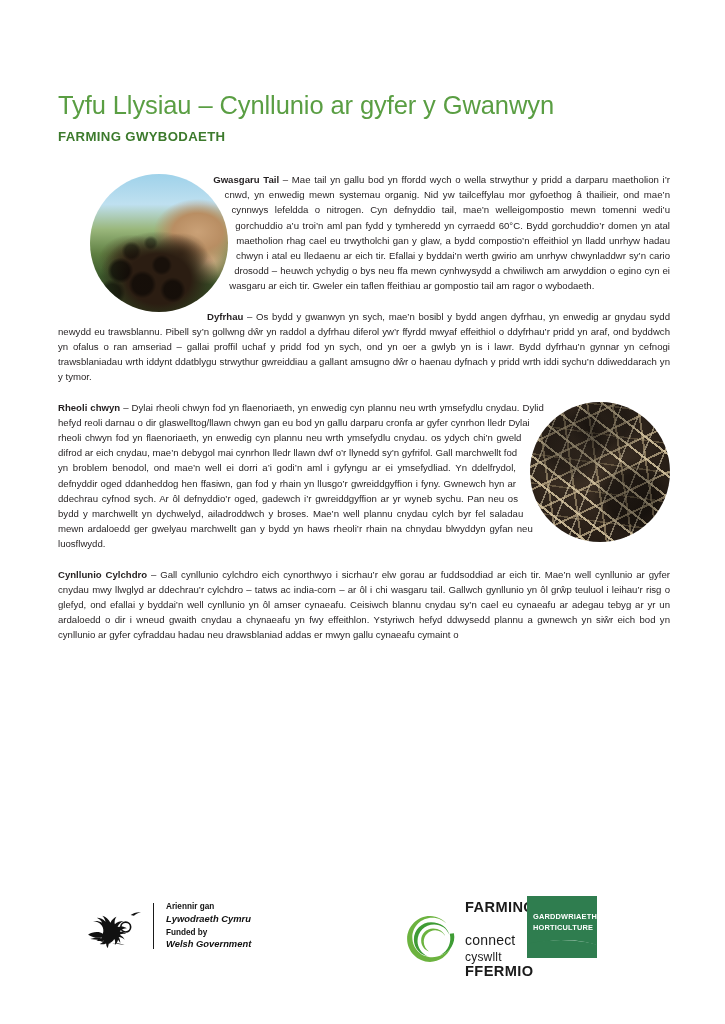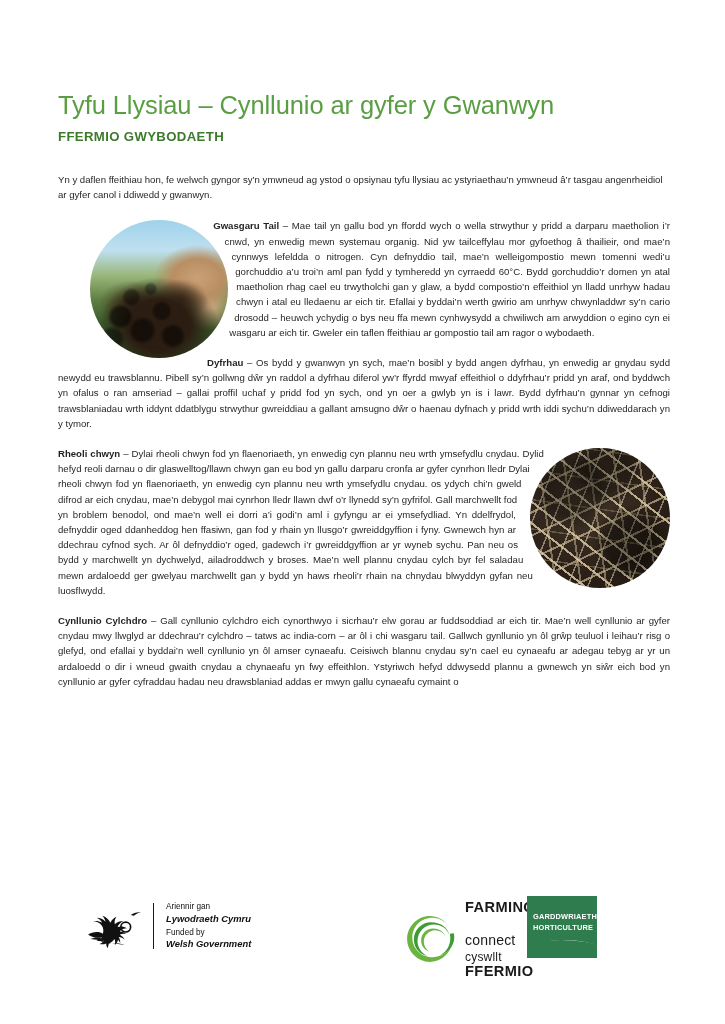--- a/index.html
+++ b/index.html
@@ -161,21 +161,21 @@
     width: 1px;
     height: 46px;
     background: #1a1a1a;
   }
   .wg-text {
     font-size: 8.2px;
     line-height: 10.6px;
     color: #111111;
     padding-left: 3px;
   }
-  .wg-text .light { font-weight: 400; }
+  .wg-text .light { font-weight: 700; }
   .wg-text .bold  { font-weight: bold; font-size: 9.4px; line-height: 12px; font-style: italic; }
   .wg-text .gap   { height: 3px; }
 
   .fc-logo {
     position: absolute;
     left: 404px;
     top: 10px;
     display: flex;
     align-items: center;
     gap: 9px;
@@ -237,26 +237,25 @@
     letter-spacing: .2px;
   }
 </style>
 </head>
 <body>
 
 <div class="page">
 
   <div class="header">
     <h1 class="doc-title">Tyfu Llysiau – Cynllunio ar gyfer y Gwanwyn</h1>
-    <div class="doc-subtitle">FFERMIO GWYBODAETH</div>
+    <div class="doc-subtitle">FARMING GWYBODAETH</div>
   </div>
 
   <div class="content">
 
-    <p class="intro">Yn y daflen ffeithiau hon, fe welwch gyngor sy’n ymwneud ag ystod o opsiynau tyfu llysiau ac ystyriaethau’n ymwneud â’r tasgau angenrheidiol ar gyfer canol i ddiwedd y gwanwyn.</p>
 
     <div class="para-block">
       <div class="photo photo-left img-soil"></div>
       <p><span class="sec-label">Gwasgaru Tail</span><span> – </span><span>Mae tail yn gallu bod yn ffordd wych o wella strwythur y pridd a darparu maetholion i’r cnwd, yn enwedig mewn systemau organig. Nid yw tailceffylau mor gyfoethog â thailieir, ond mae’n cynnwys lefeldda o nitrogen. Cyn defnyddio tail, mae’n welleigompostio mewn tomenni wedi’u gorchuddio a’u troi’n aml pan fydd y tymheredd yn cyrraedd 60°C. Bydd gorchuddio’r domen yn atal maetholion rhag cael eu trwytholchi gan y glaw, a bydd compostio’n effeithiol yn lladd unrhyw hadau chwyn i atal eu lledaenu ar eich tir. Efallai y byddai’n werth gwirio am unrhyw chwynladdwr sy’n cario drosodd – heuwch ychydig o bys neu ffa mewn cynhwysydd a chwiliwch am arwyddion o egino cyn ei wasgaru ar eich tir. Gweler ein taflen ffeithiau ar gompostio tail am ragor o wybodaeth.</span></p>
     </div>
 
     <div class="para-block">
       <p><span class="sec-label">Dyfrhau</span><span> – </span><span>Os bydd y gwanwyn yn sych, mae’n bosibl y bydd angen dyfrhau, yn enwedig ar gnydau sydd newydd eu trawsblannu. Pibell sy’n gollwng dŵr yn raddol a dyfrhau diferol yw’r ffyrdd mwyaf effeithiol o ddyfrhau’r pridd yn araf, ond byddwch yn ofalus o ran amseriad – gallai proffil uchaf y pridd fod yn sych, ond yn oer a gwlyb yn is i lawr. Bydd dyfrhau’n gynnar yn cefnogi trawsblaniadau wrth iddynt ddatblygu strwythur gwreiddiau a gallant amsugno dŵr o haenau dyfnach y pridd wrth iddi sychu’n ddiweddarach yn y tymor.</span></p>
     </div>
 

